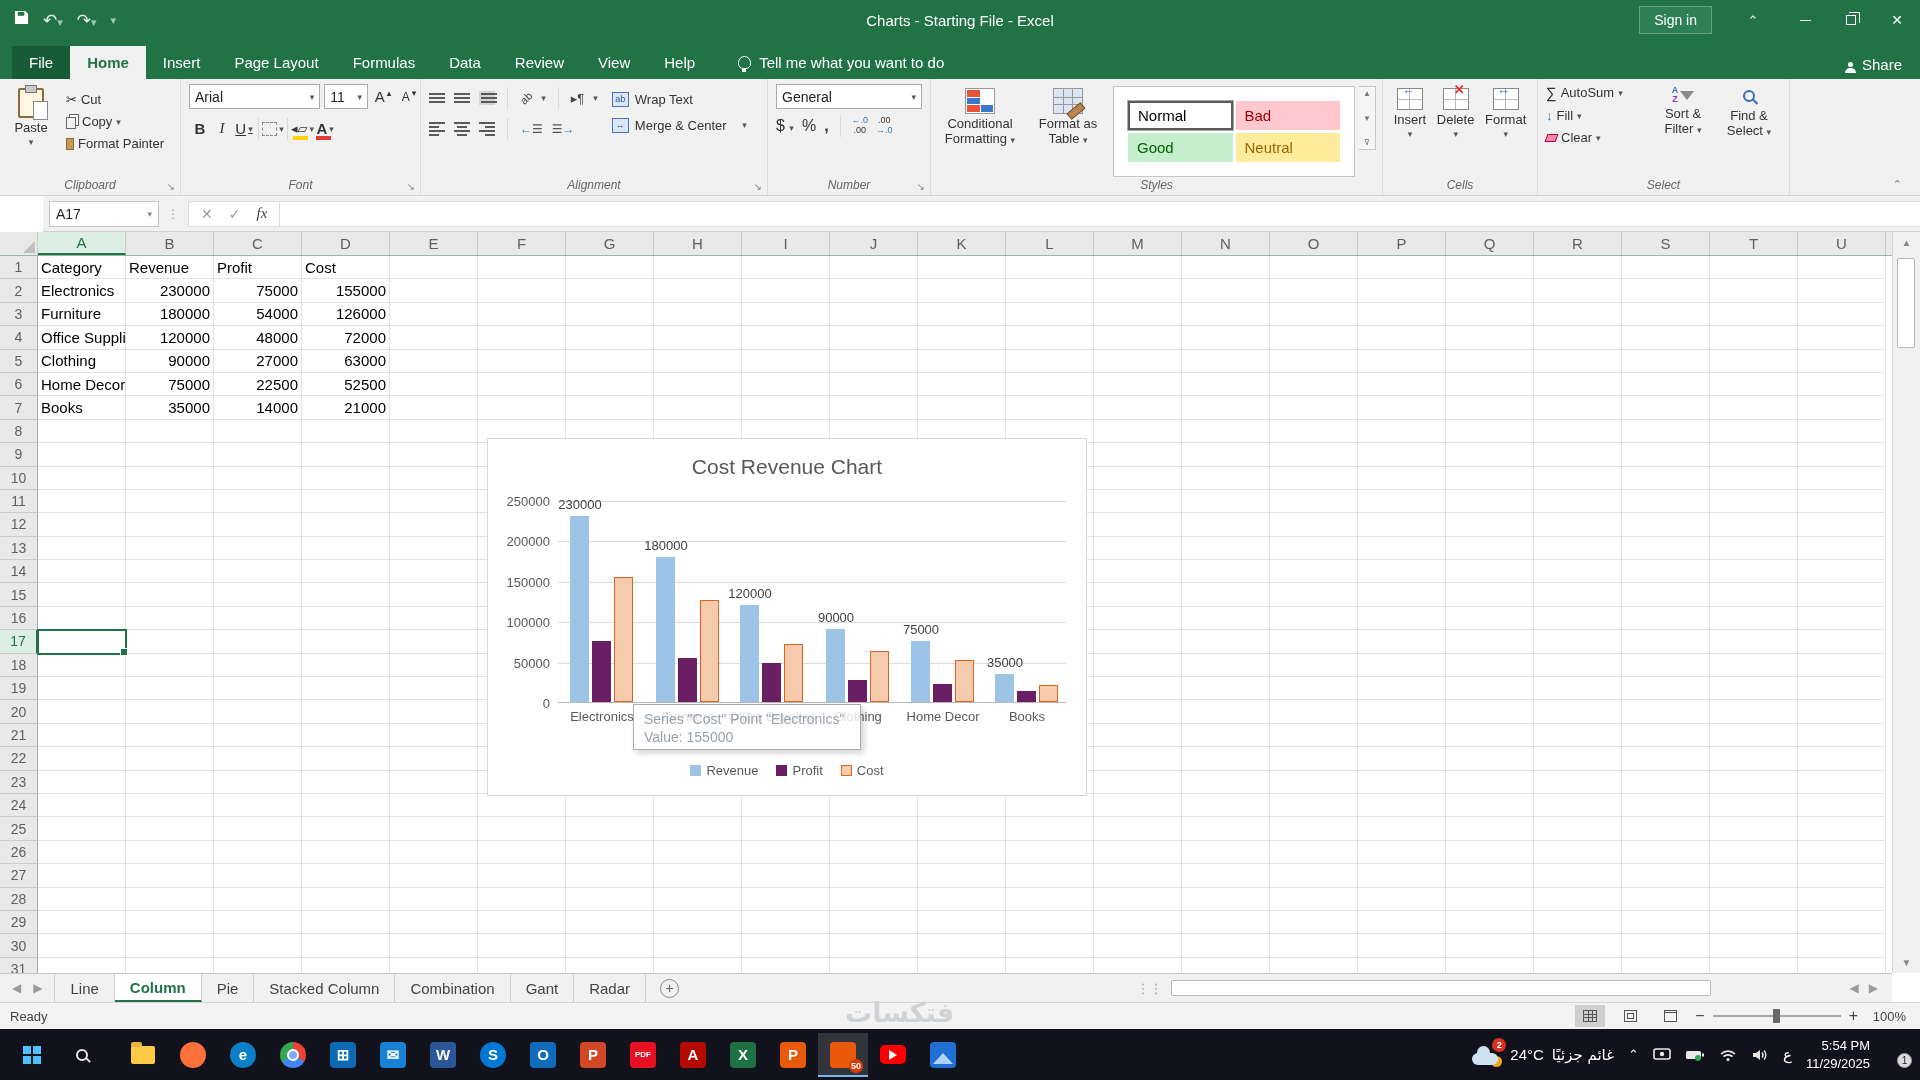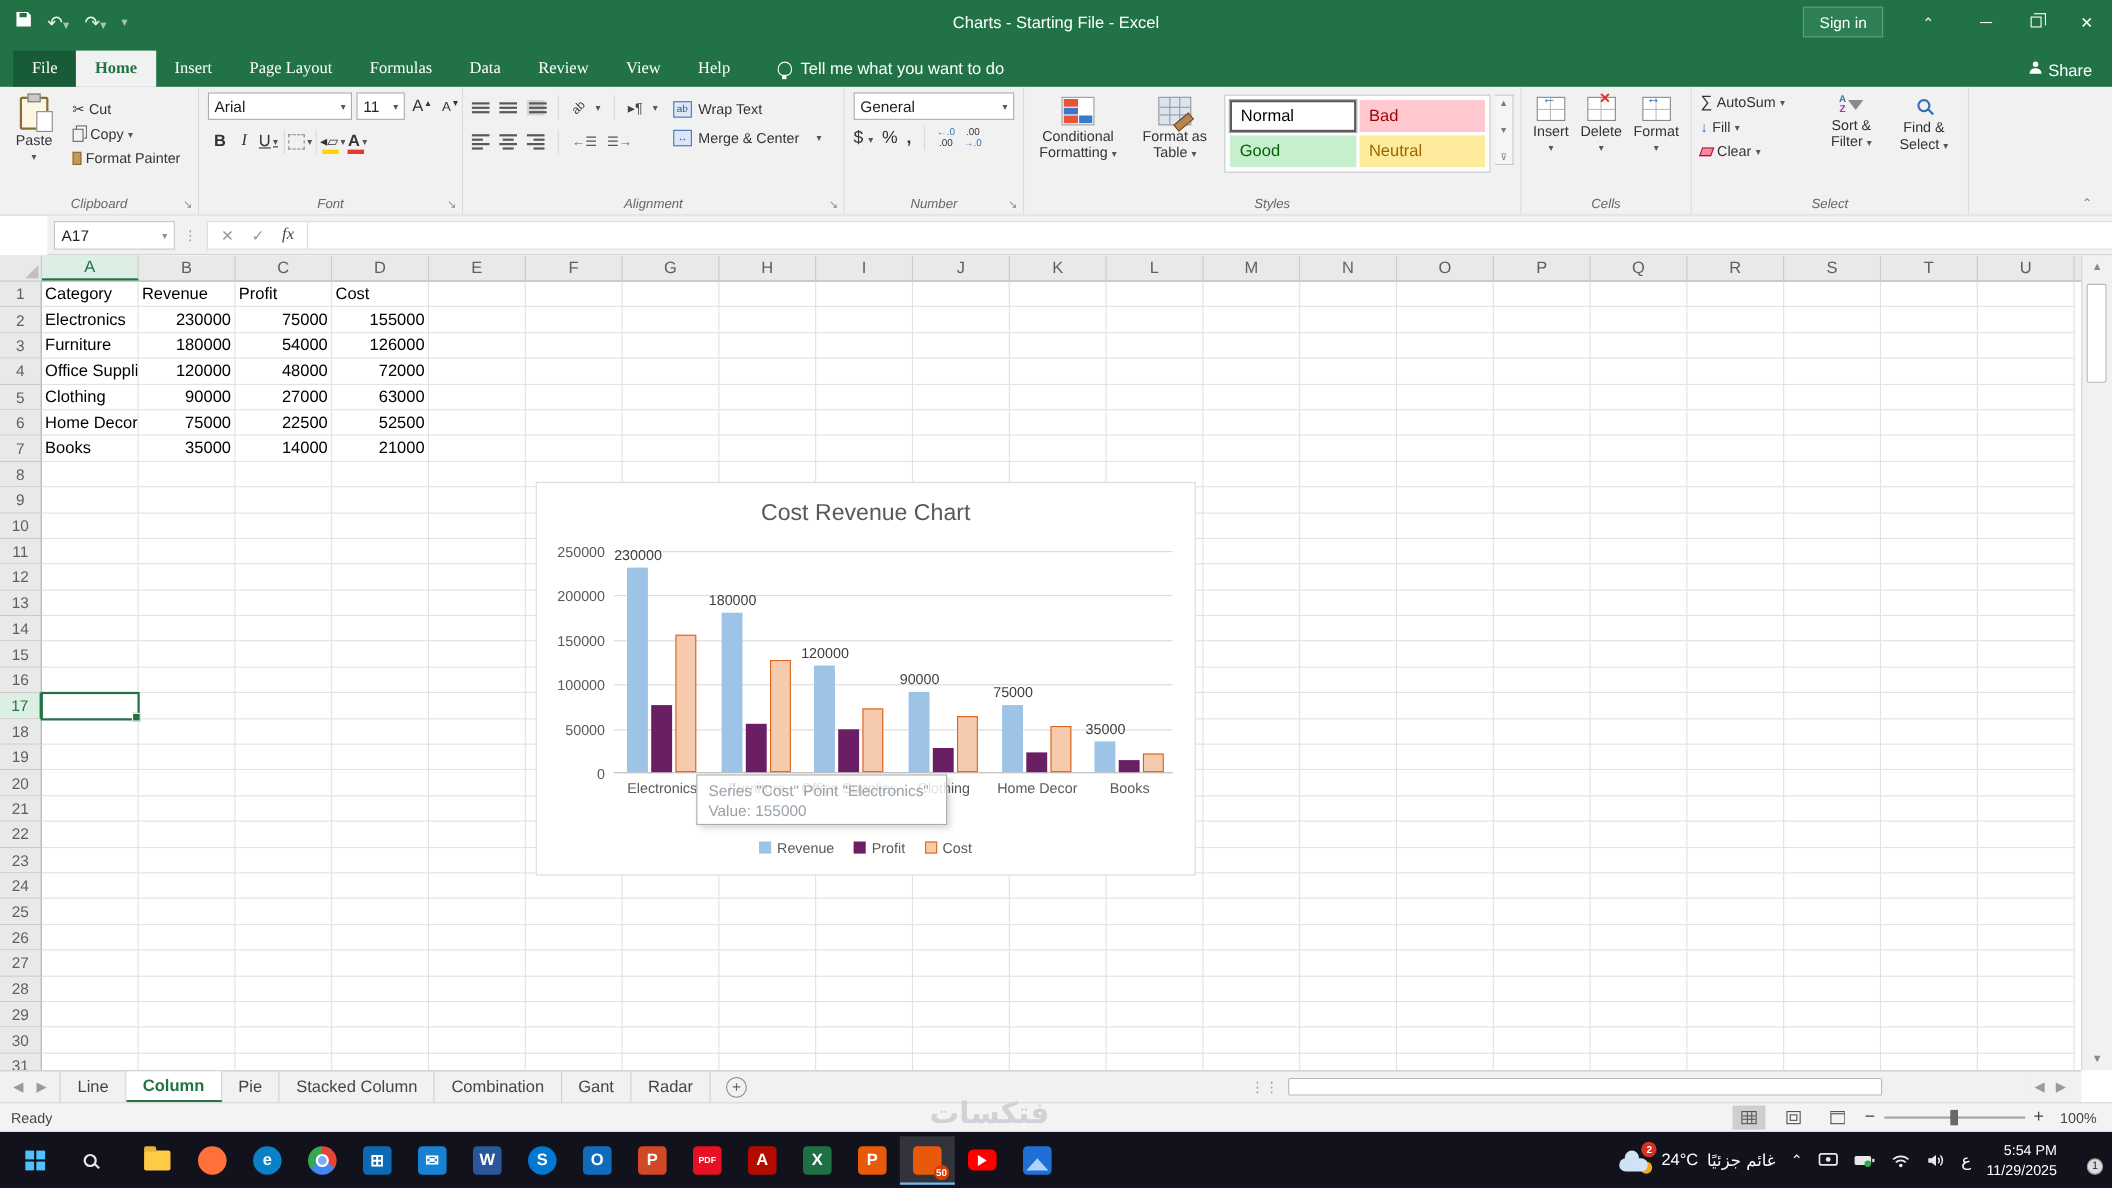--- a/index.html
+++ b/index.html
@@ -15,27 +15,27 @@
   .tb-right { position:absolute; right:0; top:0; height:40px; display:flex; align-items:center; }
   .signin { background:#2d8054; border:1px solid rgba(255,255,255,.25); color:#fff; font-size:14px; padding:5px 14px; margin-right:26px; }
   .ribopt { width:30px; text-align:center; font-size:13px; opacity:.9; margin-right:14px; }
   .wbtn { width:46px; height:40px; display:flex; align-items:center; justify-content:center; font-size:14px; color:#fff; }
   .restore-ic { width:10px; height:10px; border:1px solid #fff; position:relative; }
   .restore-ic:before { content:""; position:absolute; left:2px; top:-4px; width:10px; height:10px; border:1px solid #fff; border-bottom:none; border-left:none; }
   .min-ic { width:11px; height:1px; background:#fff; }
 
   
   .tabrow { position:absolute; left:0; top:40px; width:100%; height:39px; background:#217346; display:flex; align-items:flex-end; }
-  .tabs { display:flex; height:33px; margin-left:12px;font-family:Liberation Serif, serif; }
+  .tabs { display:flex; height:33px; margin-left:12px; }
   .rtab { padding:0 17px; display:flex; align-items:center; color:#fff; font-size:15px; height:33px; }
   .rtab.active { background:#f1f1f1; color:#217346; font-weight:bold; }
   .tellme { display:flex; align-items:center; gap:8px; color:#fff; font-size:15px; margin-left:26px; height:33px; }
   .bulb { width:13px; height:13px; border:1.5px solid #fff; border-radius:50% 50% 40% 40%; position:relative; }
   .bulb:after { content:""; position:absolute; left:3px; bottom:-4px; width:4px; height:3px; background:#fff; }
-  .share-box { position:absolute; right:18px; bottom:6px; display:flex; align-items:flex-start; gap:6px; color:#fff; font-size:15px; }
+  .share-box { position:absolute; right:18px; bottom:6px; display:flex; align-items:flex-end; gap:6px; color:#fff; font-size:15px; }
   .person { width:11px; height:11px; position:relative; }
   .person:before { content:""; position:absolute; left:3px; top:0; width:5px; height:5px; border-radius:50%; background:#fff; }
   .person:after { content:""; position:absolute; left:0; bottom:0; width:11px; height:5px; border-radius:5px 5px 0 0; background:#fff; }
 
   
   .ribbon { position:absolute; left:0; top:79px; width:100%; height:117px; background:#f1f1f1; border-bottom:1px solid #d5d5d5; display:flex; }
   .rgroup { position:relative; height:100%; border-right:1px solid #dcdcdc; padding-top:5px; }
   .glabel { position:absolute; bottom:3px; left:0; right:0; text-align:center; font-size:12px; color:#666;font-style:italic; }
   .launch { position:absolute; bottom:3px; right:5px; font-size:10px; color:#8a8a8a; }
   .bigbtn { display:flex; flex-direction:column; align-items:center; justify-content:flex-start; gap:2px; font-size:13px; color:#333; text-align:center; padding-top:4px; }
@@ -73,21 +73,21 @@
   .g-styles { width:452px; display:flex; padding:5px 6px 0; gap:4px; }
   .cf-ic { width:30px; height:26px; display:grid; grid-template-columns:1fr 1fr; grid-template-rows:1fr 1fr 1fr; gap:1px; background:#fff; border:1px solid #999; padding:1px; }
   .cf-ic i:nth-child(1){background:#e8533a;} .cf-ic i:nth-child(2){background:#fff;}
   .cf-ic i:nth-child(3){background:#3a78c9;} .cf-ic i:nth-child(4){background:#fff;}
   .cf-ic i:nth-child(5){background:#e8533a;} .cf-ic i:nth-child(6){background:#3a78c9;}
   .ft-ic { width:30px; height:26px; background:#dbe5f1; border:1px solid #999; position:relative; }
   .ft-ic:before { content:""; position:absolute; inset:0;
      background:linear-gradient(#999,#999) 0 33%/100% 1px no-repeat, linear-gradient(#999,#999) 0 66%/100% 1px no-repeat,
        linear-gradient(#999,#999) 33% 0/1px 100% no-repeat, linear-gradient(#999,#999) 66% 0/1px 100% no-repeat; }
   .ft-ic:after { content:""; position:absolute; right:-3px; bottom:-2px; width:16px; height:6px; background:#b7874f; border:1px solid #6e4f2a; transform:rotate(-40deg); }
-  .gallery { flex:1; display:grid; grid-template-columns:1fr 1fr; grid-template-rows:29px 29px; gap:3px; padding:4px; background:#fff; border:1px solid #c6c6c6; align-self:flex-start; margin-top:2px; }
+  .gallery { flex:1; display:grid; grid-template-columns:1fr 1fr; grid-template-rows:29px 29px; gap:3px; padding:14px; background:#fff; border:1px solid #c6c6c6; align-self:flex-start; margin-top:2px; }
   .gcell { display:flex; align-items:center; padding-left:8px; font-size:15px; border:1px solid transparent; }
   .gc-normal { background:#fff; border:2px solid #5b5b5b; outline:1px solid #ababab; color:#000; }
   .gc-bad { background:#ffc7ce; color:#9c0006; }
   .gc-good { background:#c6efce; color:#006100; }
   .gc-neutral { background:#ffeb9c; color:#9c6500; }
   .gal-scroll { width:17px; background:#f5f5f5; border:1px solid #c6c6c6; border-left:none; display:flex; flex-direction:column; align-items:center; justify-content:space-between; padding:2px 0; font-size:8px; color:#777; align-self:flex-start; height:64px; margin-top:2px; }
   
   .g-cells { width:155px; display:flex; justify-content:space-evenly; padding-top:5px; }
   .grid-ic { width:26px; height:22px; border:1px solid #888; background:#fff; position:relative;
      background-image:linear-gradient(#bbb,#bbb),linear-gradient(#bbb,#bbb); background-size:100% 1px,1px 100%; background-position:0 50%,50% 0; background-repeat:no-repeat; }

